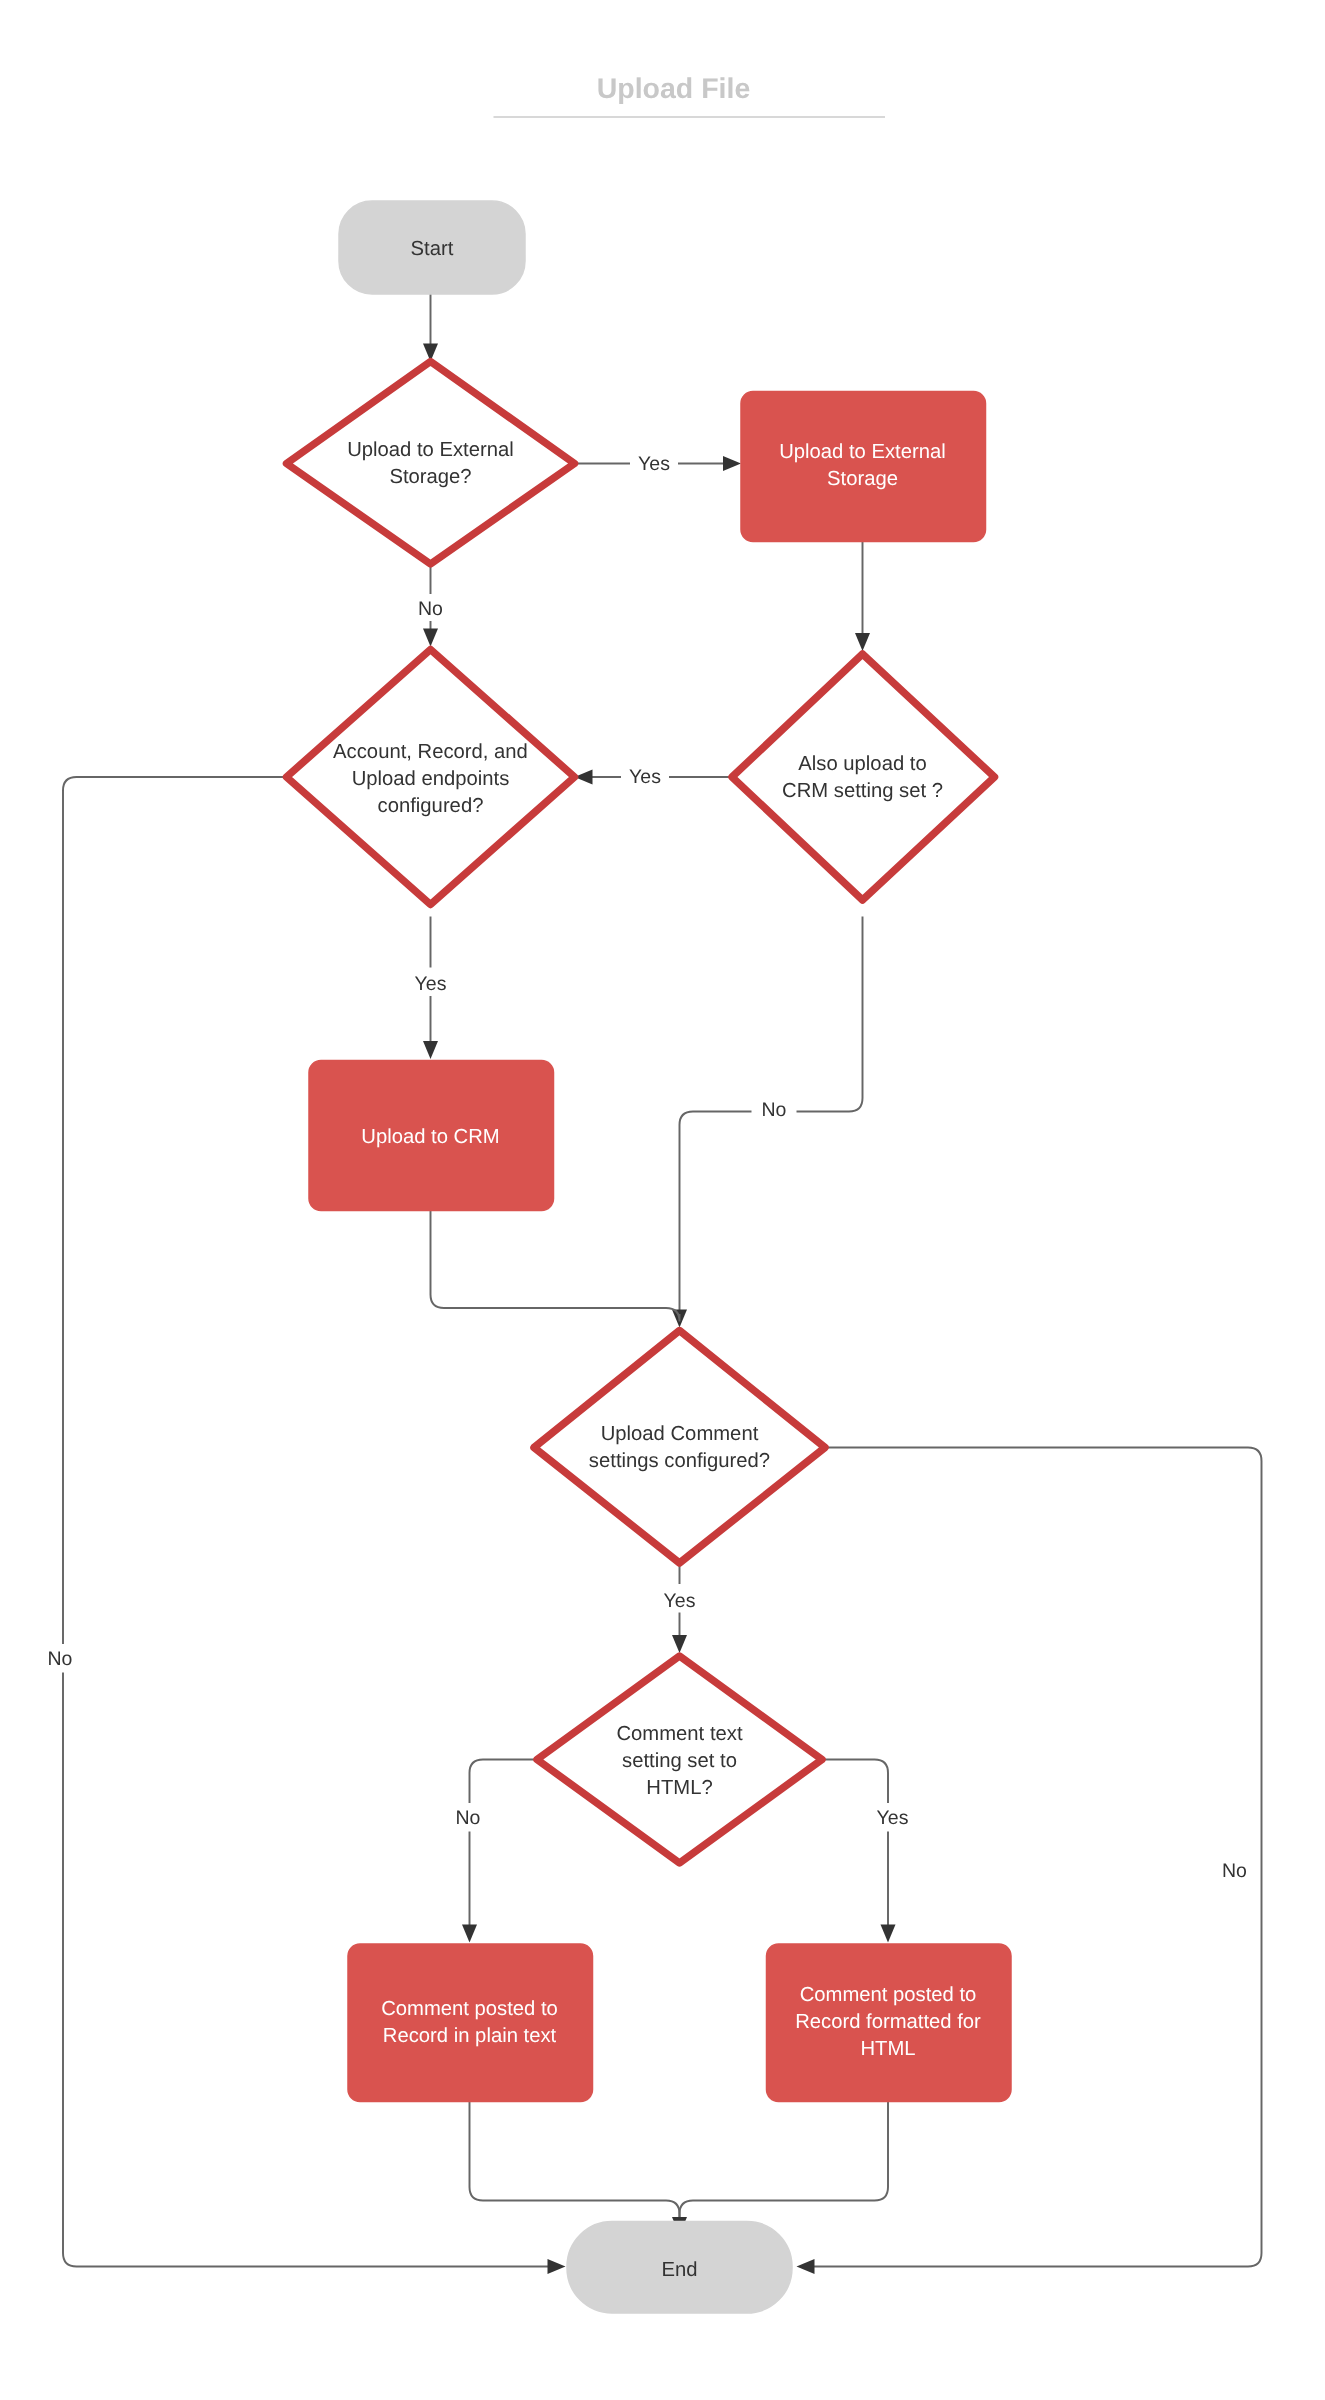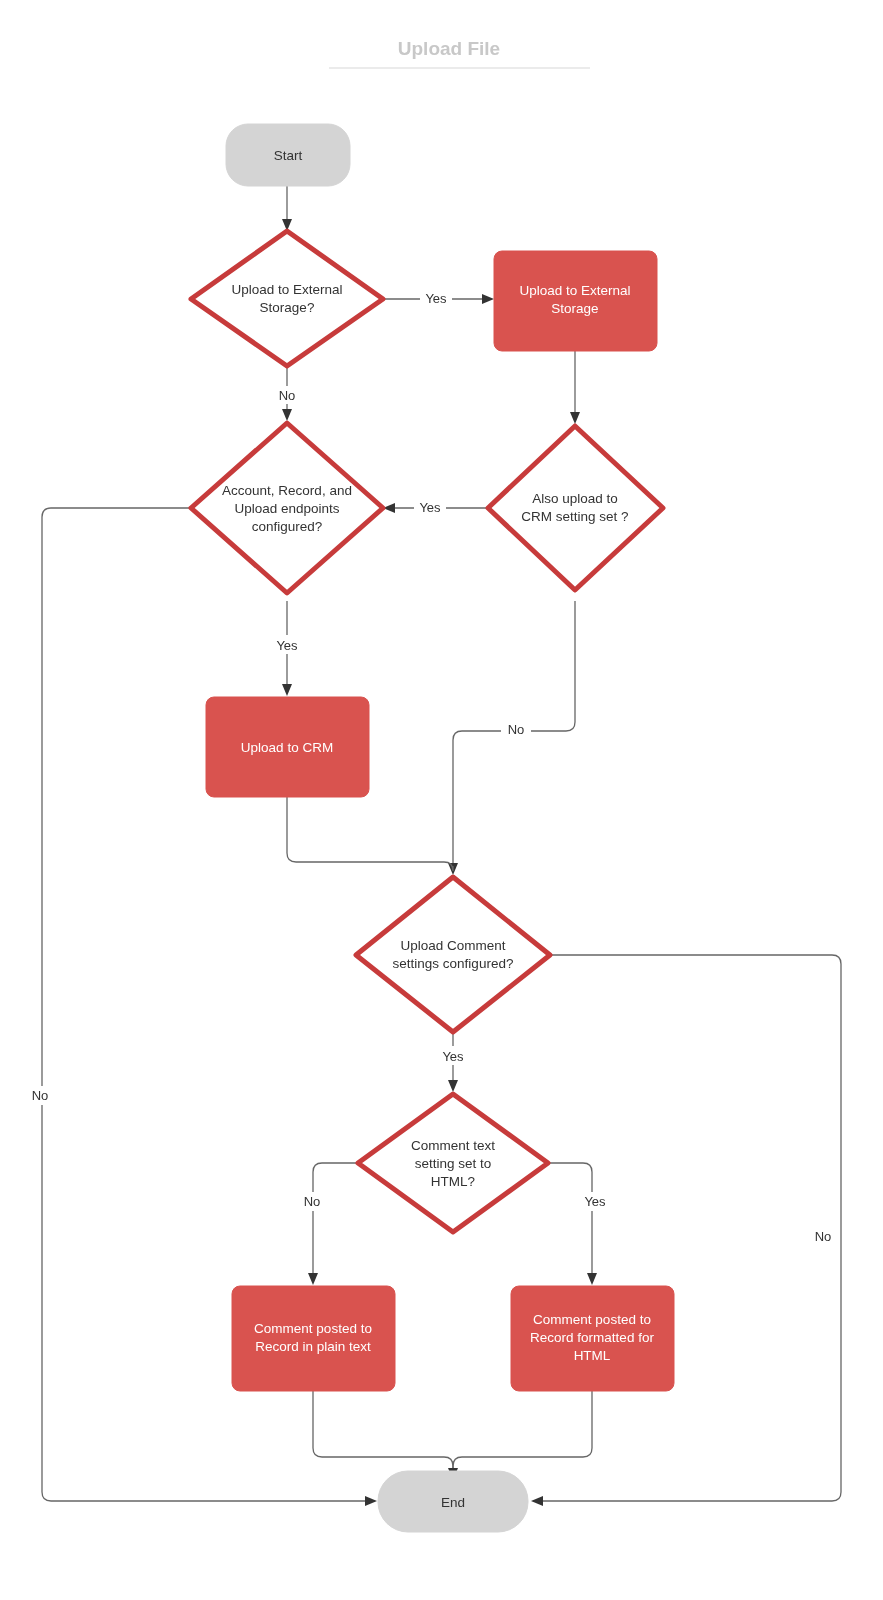--- a/index.html
+++ b/index.html
@@ -9,21 +9,21 @@
   }
   body {
     width: 883px;
     height: 1600px;
     position: relative;
     font-family: "Liberation Sans", sans-serif;
     overflow: hidden;
   }
   #diagram-root {
     position: absolute;
-    left: 0; top: 0;
+    left: 0; top: 10px;
     width: 883px;
     height: 1356px;
     border-radius: 22px;
   }
   .title-text {
     font-family: "Liberation Sans", sans-serif;
     font-size: 19px;
     font-weight: bold;
     fill: #c8c8c8;
     text-anchor: middle;

